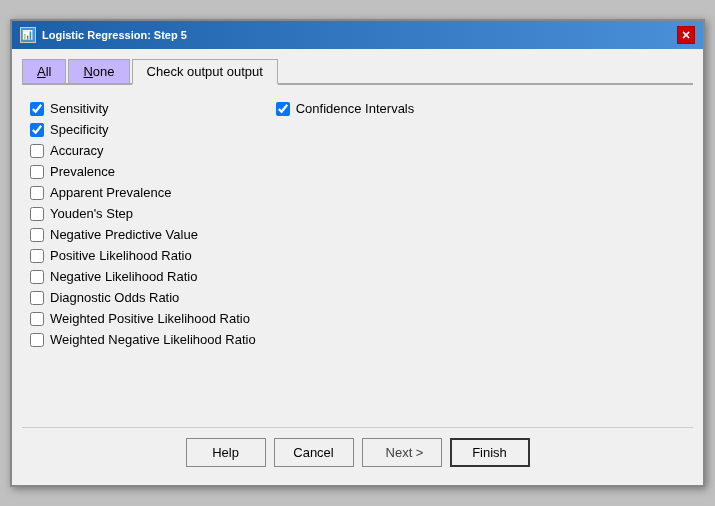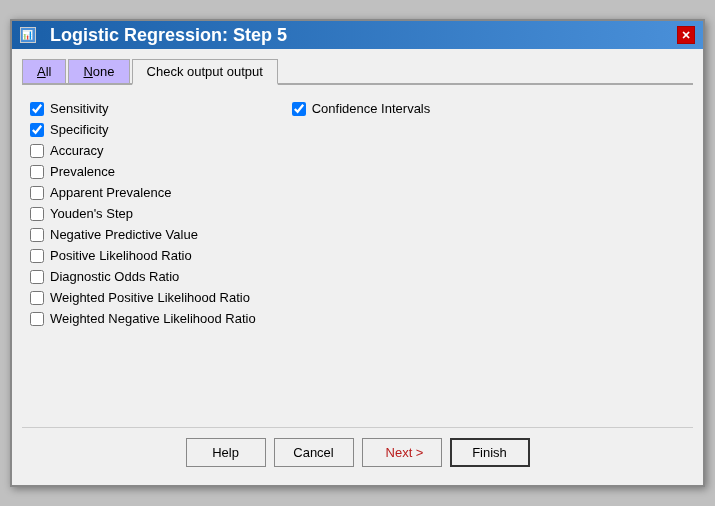--- a/index.html
+++ b/index.html
@@ -38,23 +38,22 @@
       height: 16px;
       background: #4a90d9;
       border: 1px solid #ccc;
       display: flex;
       align-items: center;
       justify-content: center;
       font-size: 9px;
       color: white;
     }
     .title-text {
-      font-size: 18px;
+      font-size: 11px;
       font-weight: bold;
-      margin-left: 8px;
     }
     .close-button {
       background: #cc0000;
       color: white;
       border: 1px solid #aa0000;
       width: 18px;
       height: 18px;
       display: flex;
       align-items: center;
       justify-content: center;
@@ -80,21 +79,21 @@
       margin-right: 2px;
     }
     .tab.active {
       background: #f0f0f0;
       border-bottom: 2px solid #f0f0f0;
       margin-bottom: -2px;
       z-index: 1;
     }
     .main-area {
       display: flex;
-      gap: 36px;
+      gap: 20px;
       padding: 4px 8px;
       min-height: 330px;
     }
     .checkbox-list {
       display: flex;
       flex-direction: column;
       gap: 6px;
     }
     .checkbox-item {
       display: flex;
@@ -128,21 +127,21 @@
       background: #f0f0f0;
       border: 1px solid #888;
       font-size: 13px;
       cursor: pointer;
       font-family: inherit;
     }
     .btn.finish {
       border: 2px solid #333;
     }
     .btn:disabled {
-      color: #b91c1c;
+      color: #404040;
       cursor: default;
       padding-left: 20px;
     }
     .underline {
       text-decoration: underline;
     }
   </style>
 </head>
 <body>
 
@@ -190,20 +189,24 @@
         </div>
         <div class="checkbox-item">
           <input type="checkbox" id="npv" style="">
           <label class="checkbox-label" for="npv">Negative Predictive Value</label>
         </div>
         <div class="checkbox-item">
           <input type="checkbox" id="plr" style="">
           <label class="checkbox-label" for="plr">Positive Likelihood Ratio</label>
         </div>
         <div class="checkbox-item">
+          <input type="checkbox" id="nlr" style="">
+          <label class="checkbox-label" for="nlr">Negative Likelihood Ratio</label>
+        </div>
+        <div class="checkbox-item">
           <input type="checkbox" id="dor" style="">
           <label class="checkbox-label" for="dor">Diagnostic Odds Ratio</label>
         </div>
         <div class="checkbox-item">
           <input type="checkbox" id="wplr" style="">
           <label class="checkbox-label" for="wplr">Weighted Positive Likelihood Ratio</label>
         </div>
         <div class="checkbox-item">
           <input type="checkbox" id="wnlr" style="">
           <label class="checkbox-label" for="wnlr">Weighted Negative Likelihood Ratio</label>

